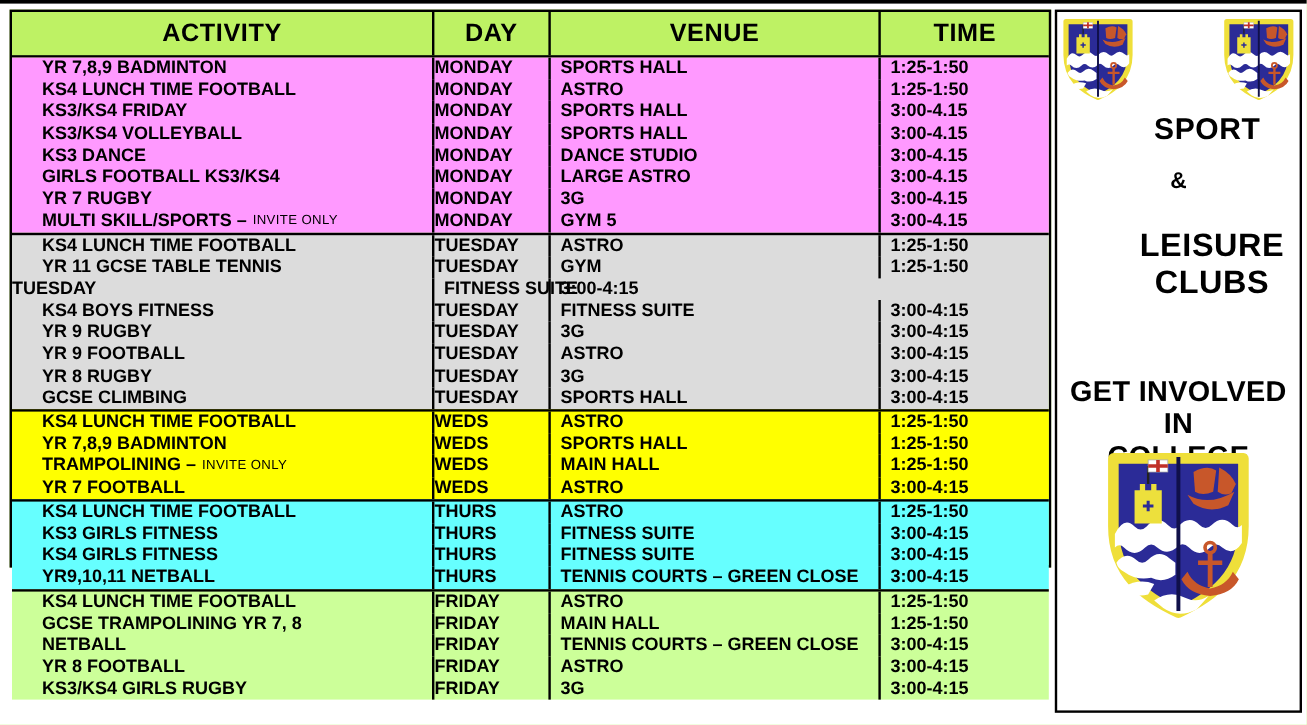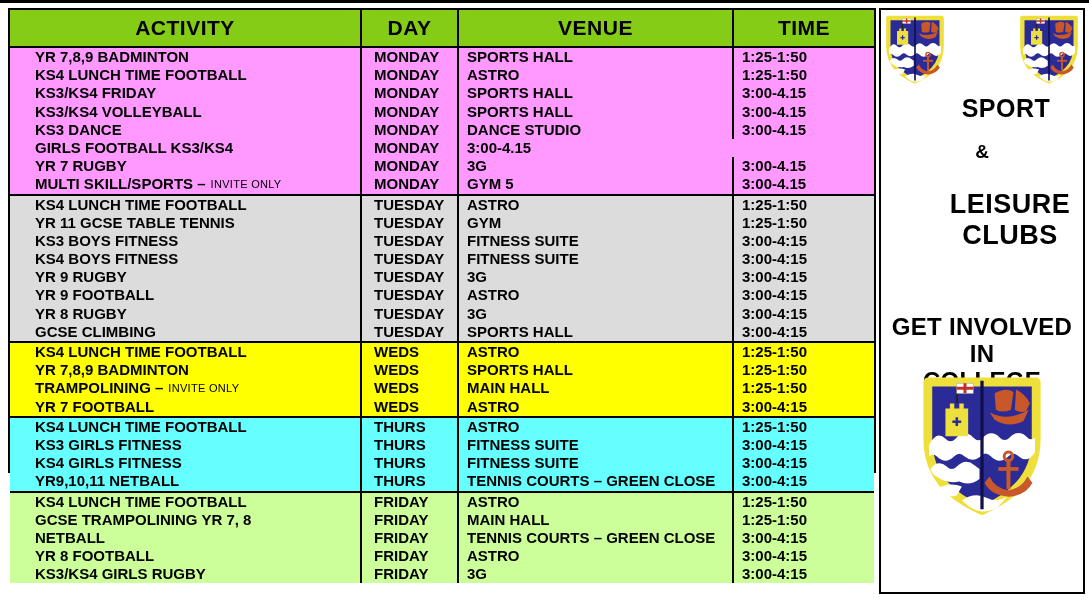--- a/index.html
+++ b/index.html
@@ -4,21 +4,21 @@
 <style>
   html,body{margin:0;padding:0;}
   body{
     width:1089px;height:604px;position:relative;background:#fff;
     font-family:"Liberation Sans","DejaVu Sans",sans-serif;color:#000;overflow:hidden;
   }
   .top-rule{position:absolute;left:0;top:0;width:1089px;height:3px;background:#000;}
   
   .schedule{
     position:absolute;left:8px;top:8px;width:868px;height:465px;
-    border:2px solid #000;box-sizing:border-box;background:#84cc16;
+    border:2px solid #000;box-sizing:border-box;background:#bef264;
     display:flex;flex-direction:column;
   }
   .hdr-row{
     display:grid;grid-template-columns:352px 97px 275px 1fr;
     height:38px;flex:0 0 38px;border-bottom:2px solid #000;box-sizing:border-box;
   }
   .hdr-cell{
     display:flex;align-items:center;justify-content:center;
     font-weight:bold;font-size:21px;letter-spacing:.5px;
     border-right:2px solid #000;box-sizing:border-box;height:100%;
@@ -31,21 +31,21 @@
   .row{
     display:grid;grid-template-columns:352px 97px 275px 1fr;
     height:18.2px;
   }
   .cell{
     display:flex;align-items:center;white-space:nowrap;
     font-weight:bold;font-size:15px;line-height:18.2px;
     border-right:2px solid #000;box-sizing:border-box;height:100%;overflow:visible;
   }
   .cell.activity{padding-left:25px;}
-  .cell.day{padding-left:12px;}
+  .cell.day{}
   .cell.venue{padding-left:8px;}
   .cell.time{padding-left:8px;border-right:none;}
   .note{font-weight:normal;font-size:11px;margin-left:5px;letter-spacing:.3px;}
   
   .sidebar{
     position:absolute;left:879px;top:8px;width:206px;height:586px;
     border:2px solid #000;box-sizing:border-box;background:#fff;
   }
   .crest{display:block;}
   .crest-small-left{position:absolute;left:3px;top:3px;width:62px;height:72px;}
@@ -173,20 +173,23 @@
               <span>3:00-4.15</span>
             </div>
           </div>
           <div class="row">
             <div class="cell activity">
               <span>GIRLS FOOTBALL KS3/KS4</span>
             </div>
             <div class="cell day">
               <span>MONDAY</span>
             </div>
+            <div class="cell venue">
+              <span>LARGE ASTRO</span>
+            </div>
             <div class="cell time">
               <span>3:00-4.15</span>
             </div>
           </div>
           <div class="row">
             <div class="cell activity">
               <span>YR 7 RUGBY</span>
             </div>
             <div class="cell day">
               <span>MONDAY</span>
@@ -237,23 +240,20 @@
               <span>TUESDAY</span>
             </div>
             <div class="cell venue">
               <span>GYM</span>
             </div>
             <div class="cell time">
               <span>1:25-1:50</span>
             </div>
           </div>
           <div class="row">
-            <div class="cell activity">
-              <span>KS3 BOYS FITNESS</span>
-            </div>
             <div class="cell day">
               <span>TUESDAY</span>
             </div>
             <div class="cell venue">
               <span>FITNESS SUITE</span>
             </div>
             <div class="cell time">
               <span>3:00-4:15</span>
             </div>
           </div>

